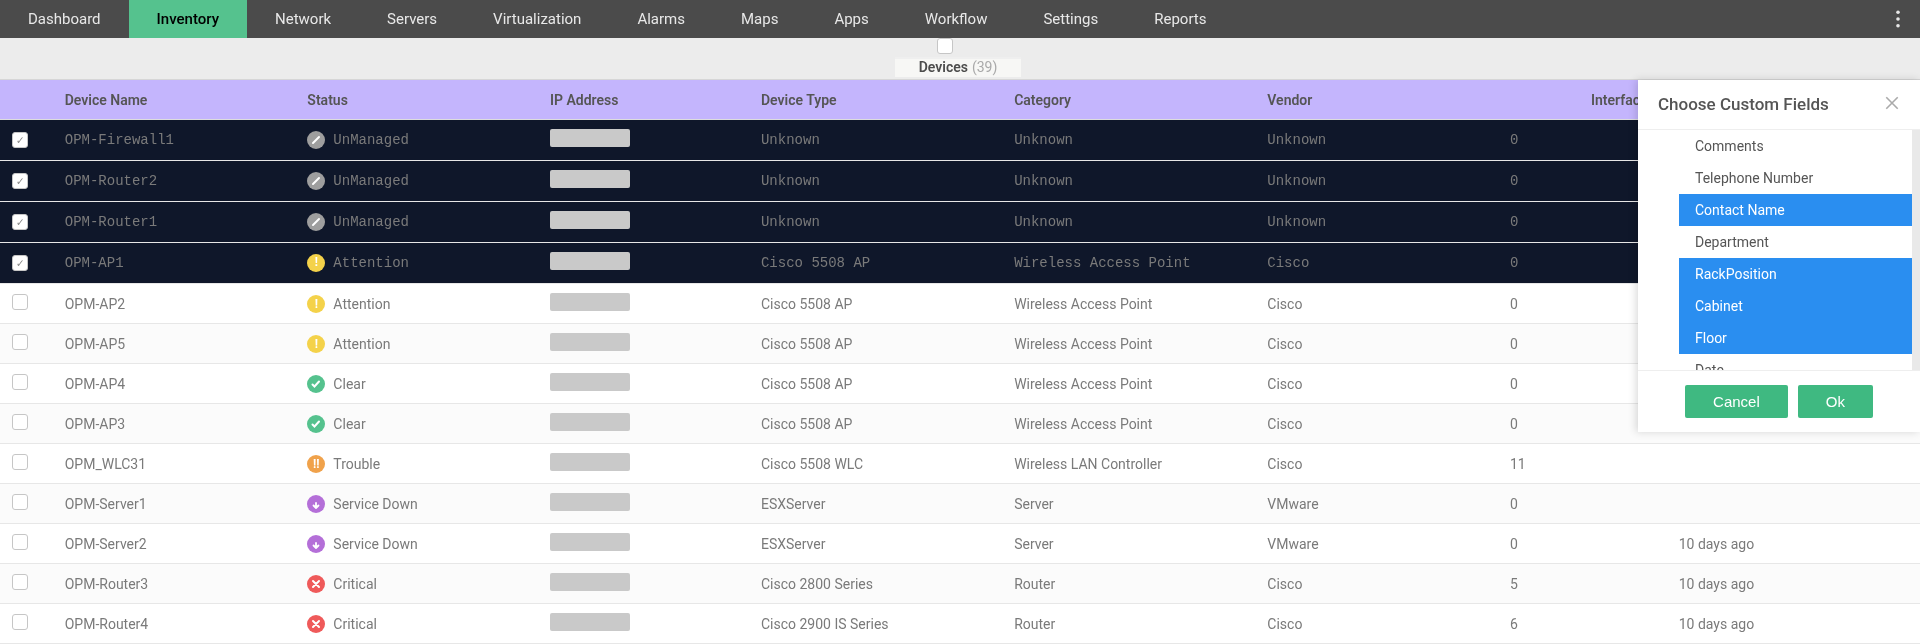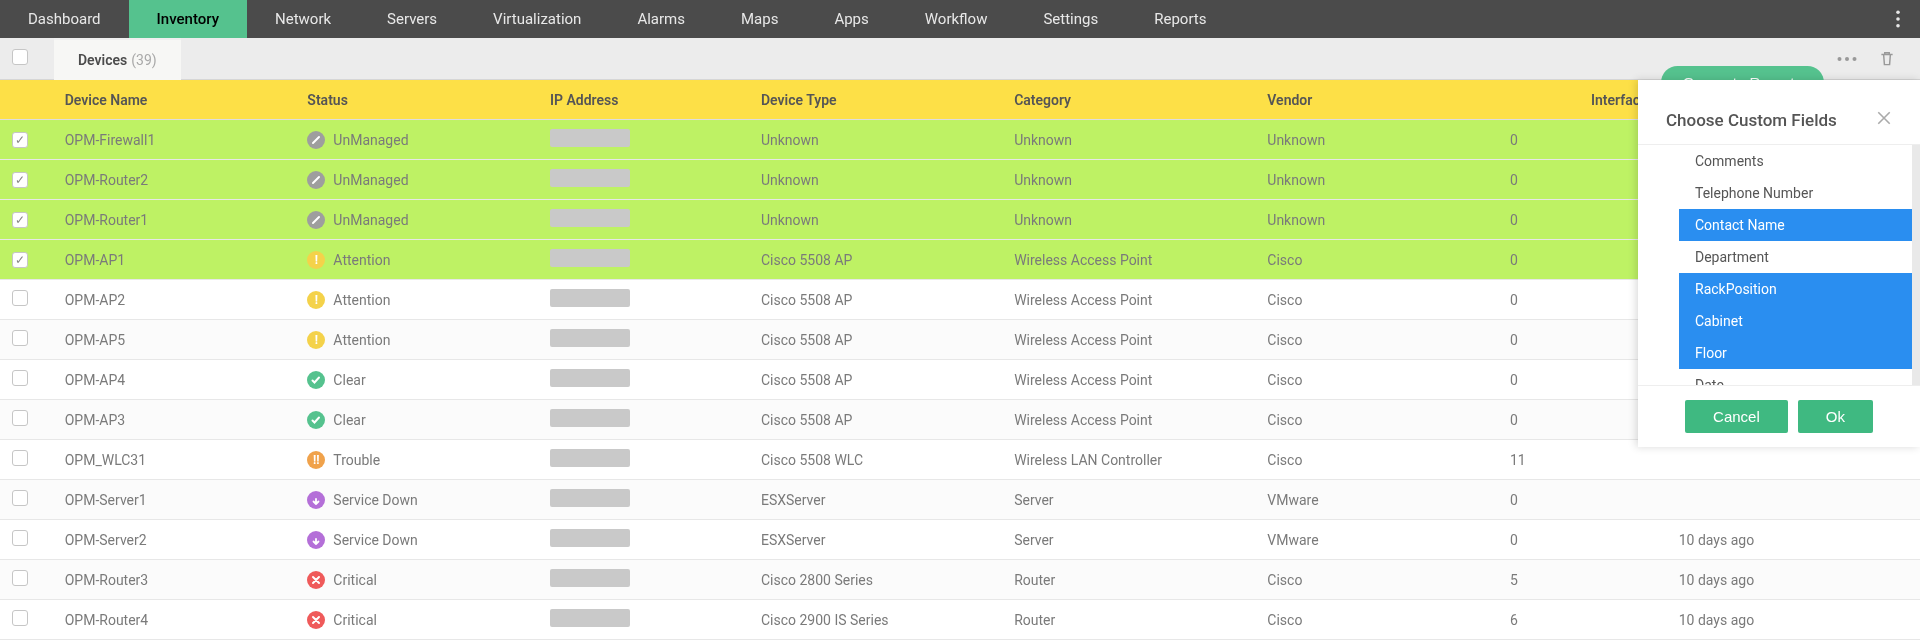--- a/index.html
+++ b/index.html
@@ -35,20 +35,21 @@
   }
 
   
   .subheader {
     height: 42px;
     background: #ececec;
     display: flex;
     align-items: center;
     padding: 0 16px 0 12px;
     border-bottom: 1px solid #d6d6d6;
+    flex-direction: column;
   }
   .subheader .chk { margin-right: 26px; }
   .subheader .tab {
     height: 42px; display:flex; align-items:center; padding: 0 24px;
     background: #efefef; border-top: 2px solid transparent;
   }
   .subheader .tab.active {
     background: #f7f7f5; border-top: 2px solid #efefef;
     box-shadow: 0 2px 0 #f7f7f5;
   }
@@ -61,30 +62,30 @@
   }
   .icon-btn {
     width:34px; height:34px; display:flex; align-items:center; justify-content:center;
     color:#999; cursor:pointer; margin-left:6px;
   }
 
   
   .table-wrap { width:100%; position:relative; }
   table { width:100%; border-collapse:collapse; table-layout:fixed; }
   thead th {
-    background:#fde047; color:#555; font-weight:600;
+    background:#c4b5fd; color:#555; font-weight:600;
     text-align:left; padding:10px 12px;
     border-bottom:1px solid #ddd;
   }
   thead th.right { text-align:right; }
   tbody td {
     padding: 9px 12px; color:#7a7a7a;
     border-bottom:1px solid #e7e7e7;
   }
-  tbody tr.sel { background:#bef264; }
+  tbody tr.sel { background:#0f172a;font-family:Liberation Mono, monospace; }
   tbody tr:not(.sel):nth-child(even){ background:#fbfbfb; }
   td.right { text-align:left; }
 
   .chk-box {
     width:16px; height:16px; border:1px solid #c6c6c6; border-radius:3px;
     display:inline-flex; align-items:center; justify-content:center;
     background:#fff; color:#888; font-size:12px;
   }
   .chk-box.checked::after { content:"✓"; }
 
@@ -105,22 +106,22 @@
   }
 
   
   .popover {
     position:absolute; top:0; right:0; width:282px;
     background:#fff; box-shadow: -2px 0 8px rgba(0,0,0,.15);
     display:flex; flex-direction:column;
     z-index:10;
   }
   .popover-header {
-    display:flex; align-items:center; justify-content:space-between;
-    padding:14px 28px; border-bottom:1px solid #eee;margin-top:15px;
+    display:flex; justify-content:space-between;
+    padding:14px 20px; border-bottom:1px solid #eee;
   }
   .popover-header h3 { font-size:17px; font-weight:500; color:#555; }
   .popover-header .close { color:#aaa; cursor:pointer; font-size:18px; }
   .pop-list { overflow-y:auto; max-height:240px; border-right:8px solid #e9e9e9; }
   .pop-item {
     padding:8px 16px; color:#555; cursor:pointer;margin-left:41px;
   }
   .pop-item.sel { background:#2a8ef0; color:#fff; }
   .popover-footer {
     display:flex; gap:10px; justify-content:center;

